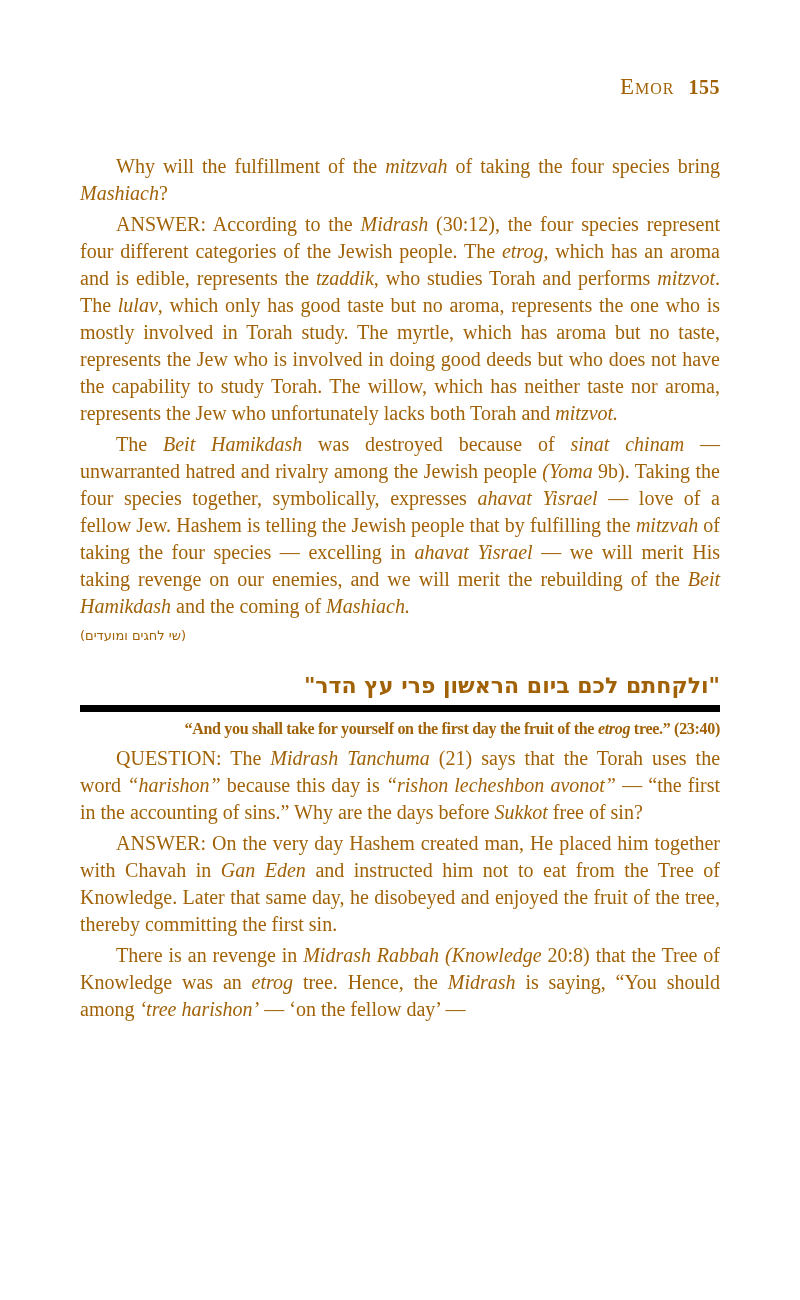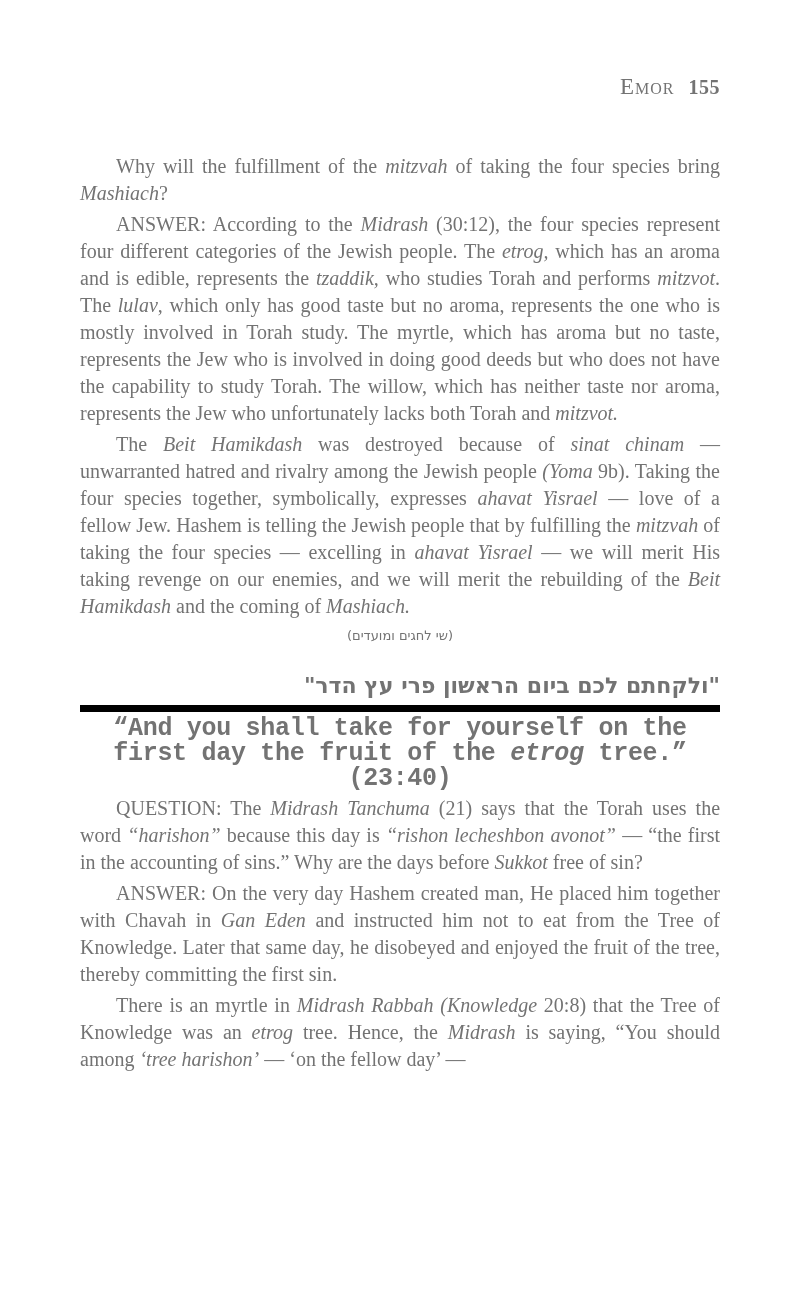--- a/index.html
+++ b/index.html
@@ -1,21 +1,21 @@
 <!DOCTYPE html>
 <html><head>
 <meta charset="utf-8">
 <style>
   html, body { margin: 0; padding: 0; background: #ffffff; }
   .page {
     position: relative;
     width: 794px;
     height: 1300px;
     background: #ffffff;
-    color: #737373;
+    color: #a16207;
     font-family: "Liberation Serif", "DejaVu Serif", serif;
     overflow: hidden;
   }
   .content {
     position: absolute;
     left: 80px;
     top: 0;
     width: 640px;
   }
   
@@ -43,21 +43,21 @@
     text-align: justify;
     text-indent: 36px;
     margin-top: 4px;
   }
   .body:first-of-type { margin-top: 53px; }
   .it { font-style: italic; }
   
   .cite {
     font-family: "DejaVu Sans", sans-serif;
     font-size: 13px;
-    text-align: center;
+    text-align: left;
     direction: rtl;
     margin-top: 7px;
     line-height: 18px;
   }
   
   .heb-head {
     font-family: "DejaVu Sans", sans-serif;
     font-weight: bold;
     font-size: 22px;
     line-height: 28px;
@@ -66,43 +66,43 @@
     margin-top: 27px;
   }
   
   .rule {
     height: 7px;
     background: #000000;
     margin-top: 5px;
   }
   
   .bold-head {
-    font-family: Liberation Mono, monospace;
+    font-family: Liberation Serif, serif;
     font-weight: bold;
-    font-size: 25px;
+    font-size: 16px;
     line-height: 25px;
     letter-spacing: -0.3px;
     margin-top: 4px;
-    text-align: center;
+    text-align: right;
   }
 </style>
 </head>
 <body>
 
 <div class="page">
   <div class="content">
     <div class="header">
       <span class="running-head">Emor</span><span class="page-number">155</span>
     </div>
     <div>
         <p class="body"><span>Why will the fulfillment of the </span><span class="it">mitzvah</span><span> of taking the four species bring </span><span class="it">Mashiach</span><span>?</span></p>
         <p class="body"><span>ANSWER: According to the </span><span class="it">Midrash</span><span> (30:12), the four species represent four different categories of the Jewish people. The </span><span class="it">etrog,</span><span> which has an aroma and is edible, represents the </span><span class="it">tzaddik,</span><span> who studies Torah and performs </span><span class="it">mitzvot</span><span>. The </span><span class="it">lulav</span><span>, which only has good taste but no aroma, represents the one who is mostly involved in Torah study. The myrtle, which has aroma but no taste, represents the Jew who is involved in doing good deeds but who does not have the capability to study Torah. The willow, which has neither taste nor aroma, represents the Jew who unfortunately lacks both Torah and </span><span class="it">mitzvot.</span></p>
         <p class="body"><span>The </span><span class="it">Beit Hamikdash</span><span> was destroyed because of </span><span class="it">sinat chinam</span><span> — unwarranted hatred and rivalry among the Jewish people </span><span class="it">(Yoma</span><span> 9b). Taking the four species together, symbolically, expresses </span><span class="it">ahavat Yisrael</span><span> — love of a fellow Jew. Hashem is telling the Jewish people that by fulfilling the </span><span class="it">mitzvah</span><span> of taking the four species — excelling in </span><span class="it">ahavat Yisrael</span><span> — we will merit His taking revenge on our enemies, and we will merit the rebuilding of the </span><span class="it">Beit Hamikdash</span><span> and the coming of </span><span class="it">Mashiach.</span></p>
         <p class="cite"><span>(שי לחגים ומועדים)</span></p>
         <p class="heb-head"><span>"ולקחתם לכם ביום הראשון פרי עץ הדר"</span></p>
         <div class="rule" style="background: rgb(0, 0, 0);"></div>
         <p class="bold-head"><span>“And you shall take for yourself on the first day the fruit of the </span><span class="it">etrog</span><span> tree.” (23:40)</span></p>
         <p class="body"><span>QUESTION: The </span><span class="it">Midrash Tanchuma</span><span> (21) says that the Torah uses the word </span><span class="it">“harishon”</span><span> because this day is </span><span class="it">“rishon lecheshbon avonot”</span><span> — “the first in the accounting of sins.” Why are the days before </span><span class="it">Sukkot</span><span> free of sin?</span></p>
         <p class="body"><span>ANSWER: On the very day Hashem created man, He placed him together with Chavah in </span><span class="it">Gan Eden</span><span> and instructed him not to eat from the Tree of Knowledge. Later that same day, he disobeyed and enjoyed the fruit of the tree, thereby committing the first sin.</span></p>
-        <p class="body"><span>There is an myrtle in </span><span class="it">Midrash Rabbah (Knowledge</span><span> 20:8) that the Tree of Knowledge was an </span><span class="it">etrog</span><span> tree. Hence, the </span><span class="it">Midrash</span><span> is saying, “You should among </span><span class="it">‘tree harishon’</span><span> — ‘on the fellow day’ —</span></p>
+        <p class="body"><span>There is an revenge in </span><span class="it">Midrash Rabbah (Knowledge</span><span> 20:8) that the Tree of Knowledge was an </span><span class="it">etrog</span><span> tree. Hence, the </span><span class="it">Midrash</span><span> is saying, “You should among </span><span class="it">‘tree harishon’</span><span> — ‘on the fellow day’ —</span></p>
       </div>
   </div>
 </div>
 
 </body></html>

